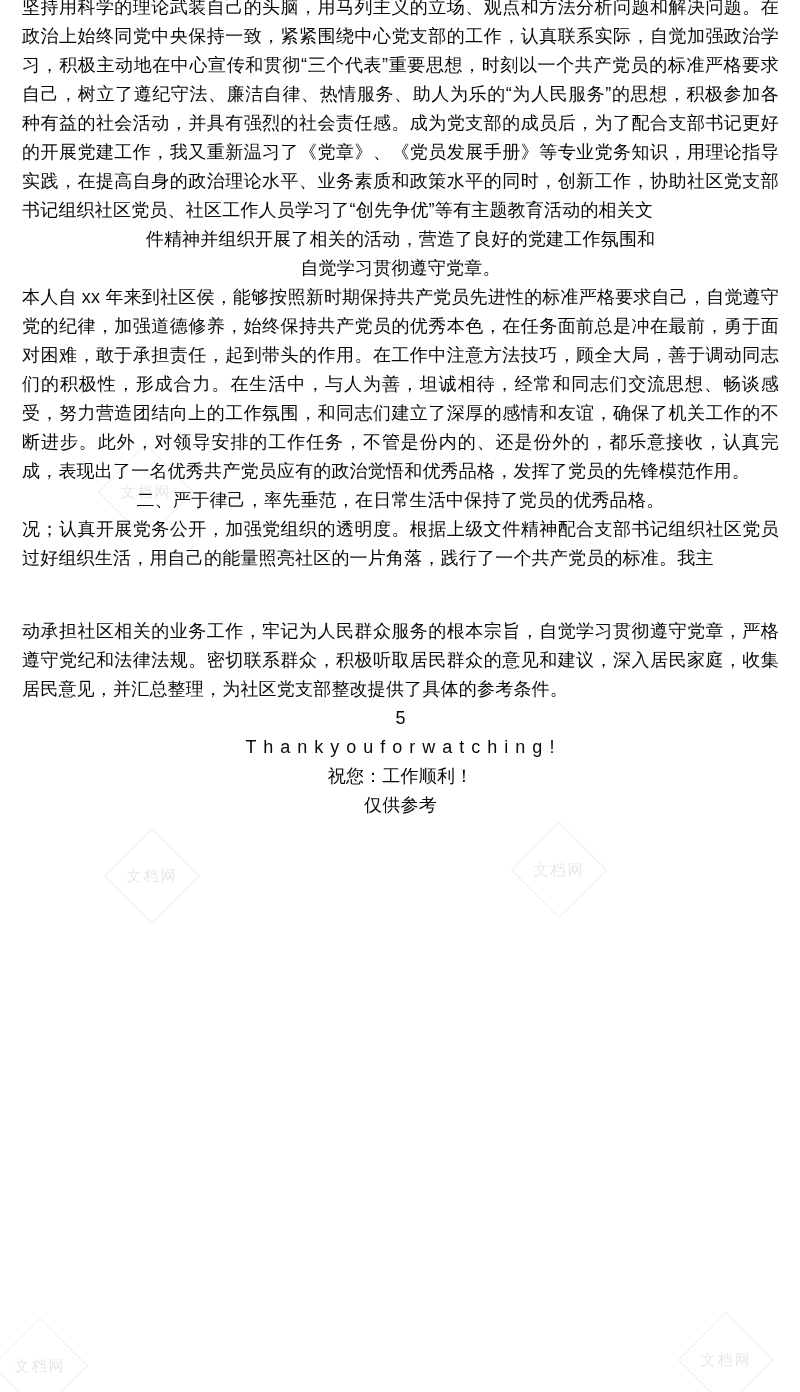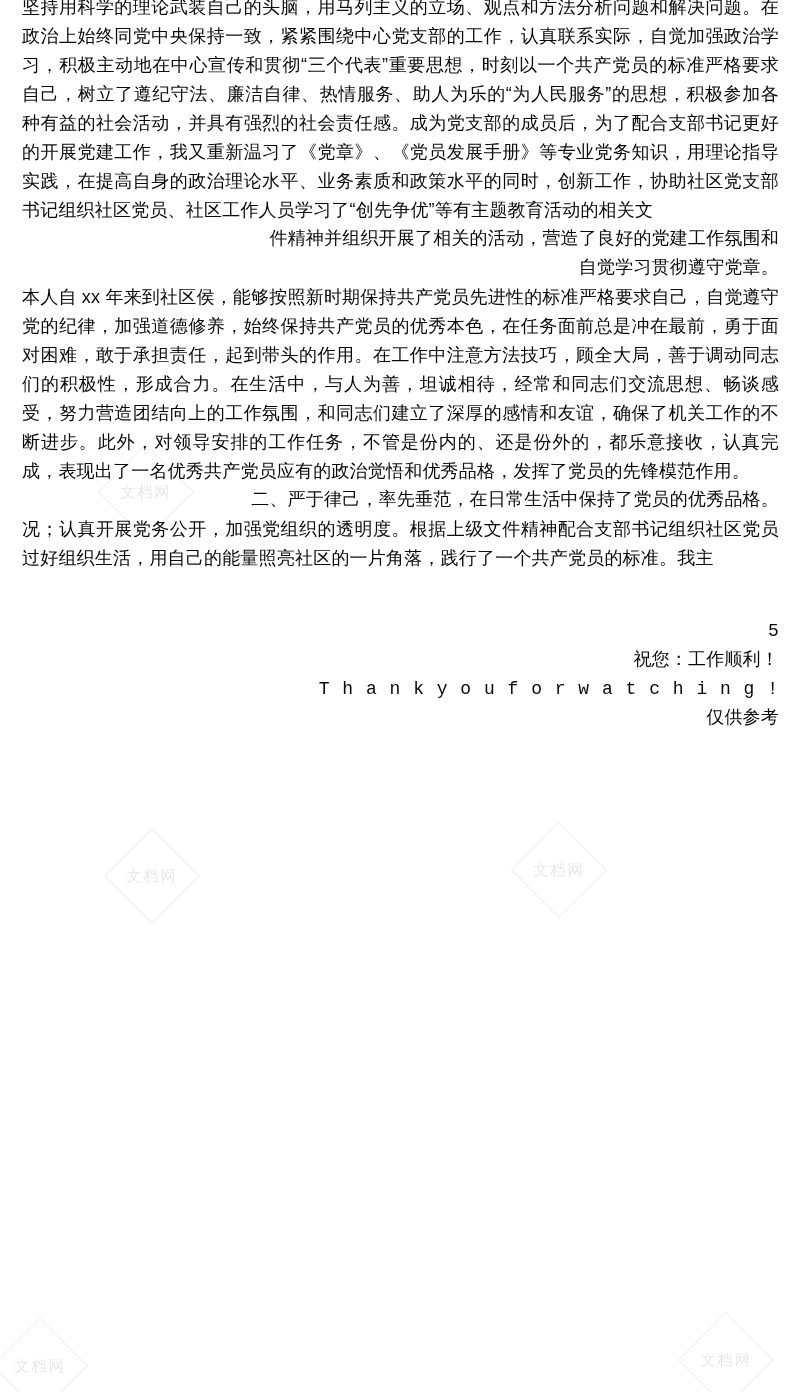--- a/index.html
+++ b/index.html
@@ -22,21 +22,21 @@
       z-index: 1;
     }
     .para {
       margin: 0;
       font-size: 18px;
       line-height: 29px;
       letter-spacing: 0.2px;
       word-break: break-all;
     }
     .justify { text-align: justify; }
-    .left { text-align: right; font-family: Liberation Mono, monospace; }
+    .left { text-align: center; }
     .page-break-gap { height: 44px; }
     .en-spaced { letter-spacing: 1px; }
     
     .wm {
       position: absolute;
       width: 66px;
       height: 66px;
       border: 1.5px solid rgba(0,0,0,0.07);
       transform: rotate(45deg);
       display: flex;
@@ -80,17 +80,18 @@
 <main class="doc">
   <p class="para justify">坚持用科学的理论武装自己的头脑，用马列主义的立场、观点和方法分析问题和解决问题。在政治上始终同党中央保持一致，紧紧围绕中心党支部的工作，认真联系实际，自觉加强政治学习，积极主动地在中心宣传和贯彻“三个代表”重要思想，时刻以一个共产党员的标准严格要求自己，树立了遵纪守法、廉洁自律、热情服务、助人为乐的“为人民服务”的思想，积极参加各种有益的社会活动，并具有强烈的社会责任感。成为党支部的成员后，为了配合支部书记更好的开展党建工作，我又重新温习了《党章》、《党员发展手册》等专业党务知识，用理论指导实践，在提高自身的政治理论水平、业务素质和政策水平的同时，创新工作，协助社区党支部书记组织社区党员、社区工作人员学习了“创先争优”等有主题教育活动的相关文</p>
   <p class="para left">件精神并组织开展了相关的活动，营造了良好的党建工作氛围和</p>
   <p class="para left">自觉学习贯彻遵守党章。</p>
   <p class="para justify">本人自 xx 年来到社区侯，能够按照新时期保持共产党员先进性的标准严格要求自己，自觉遵守党的纪律，加强道德修养，始终保持共产党员的优秀本色，在任务面前总是冲在最前，勇于面对困难，敢于承担责任，起到带头的作用。在工作中注意方法技巧，顾全大局，善于调动同志们的积极性，形成合力。在生活中，与人为善，坦诚相待，经常和同志们交流思想、畅谈感受，努力营造团结向上的工作氛围，和同志们建立了深厚的感情和友谊，确保了机关工作的不断进步。此外，对领导安排的工作任务，不管是份内的、还是份外的，都乐意接收，认真完成，表现出了一名优秀共产党员应有的政治觉悟和优秀品格，发挥了党员的先锋模范作用。</p>
   <p class="para left">二、严于律己，率先垂范，在日常生活中保持了党员的优秀品格。</p>
   <p class="para justify">况；认真开展党务公开，加强党组织的透明度。根据上级文件精神配合支部书记组织社区党员过好组织生活，用自己的能量照亮社区的一片角落，践行了一个共产党员的标准。我主</p>
 
   <div class="page-break-gap"></div>
 
+  <p class="para justify">动承担社区相关的业务工作，牢记为人民群众服务的根本宗旨，自觉学习贯彻遵守党章，严格遵守党纪和法律法规。密切联系群众，积极听取居民群众的意见和建议，深入居民家庭，收集居民意见，并汇总整理，为社区党支部整改提供了具体的参考条件。</p>
   <p class="para left">5</p>
+  <p class="para left en-spaced">T h a n k y o u f o r w a t c h i n g !</p>
   <p class="para left">祝您：工作顺利！</p>
-  <p class="para left en-spaced">T h a n k y o u f o r w a t c h i n g !</p>
   <p class="para left">仅供参考</p>
 </main>
 
 </body></html>

